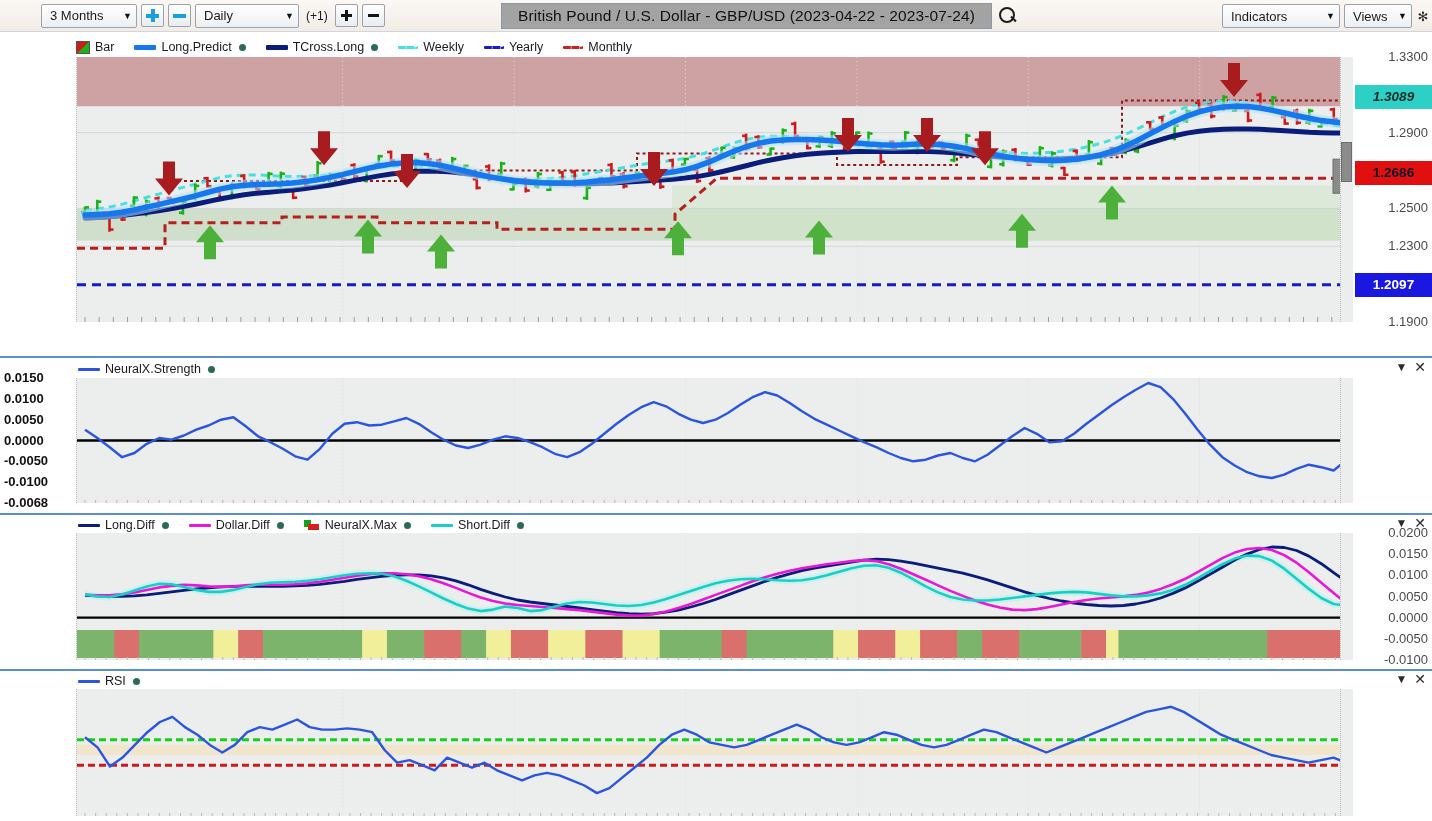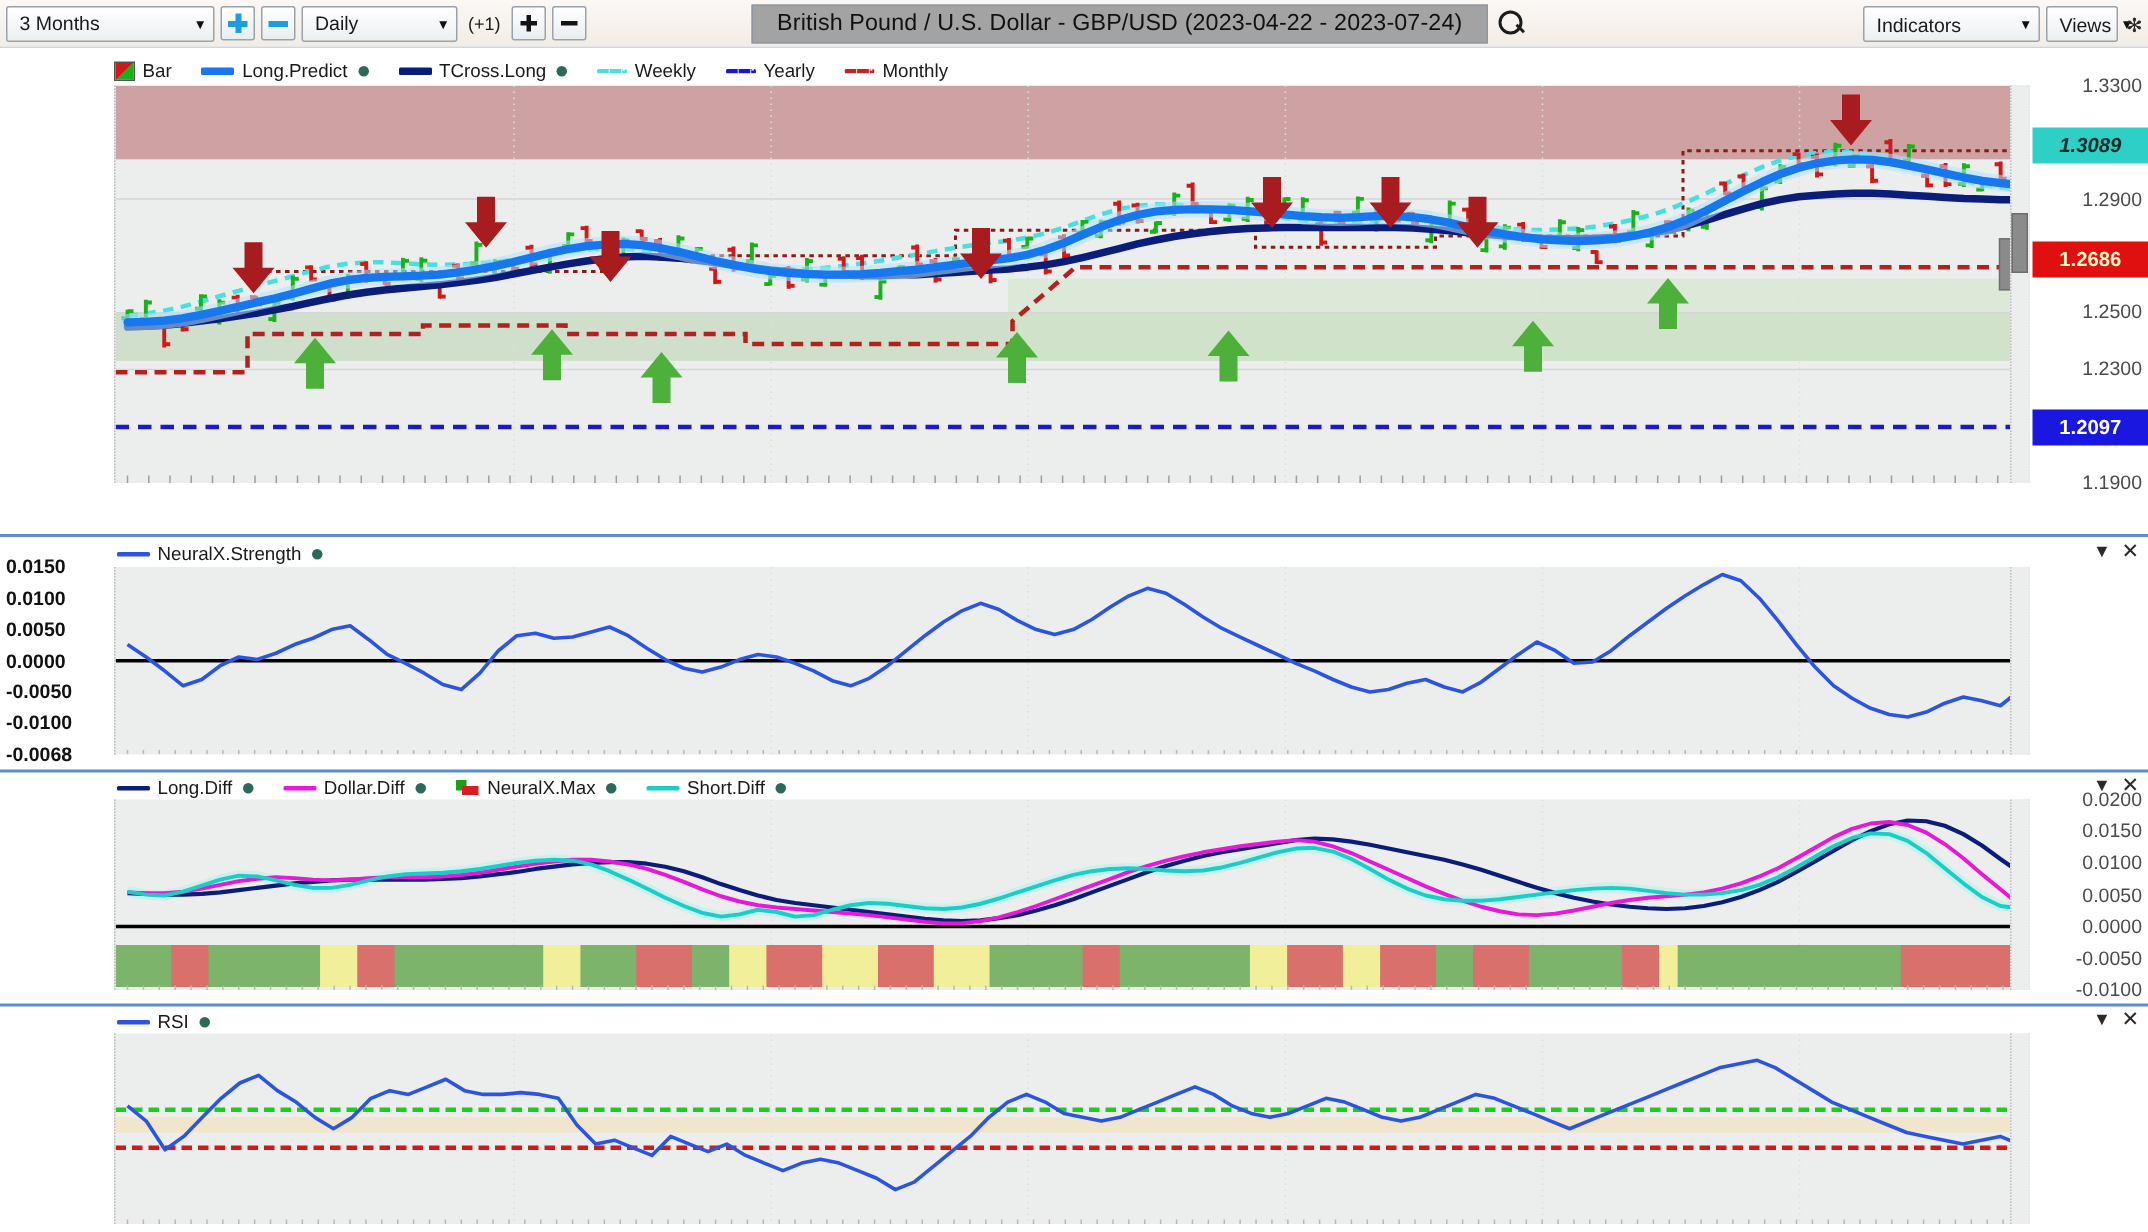--- a/index.html
+++ b/index.html
@@ -17,24 +17,24 @@
     background: linear-gradient(to bottom, #fbf8f5 0%, #f2ece6 100%);
     border-bottom: 1px solid #cfd6dd;
     display: flex; align-items: center; gap: 4px; padding: 0 4px;
   }
   .tb-select {
     height: 24px; background: linear-gradient(to bottom,#ffffff,#eceff1);
     border: 1px solid #9aa3ad; border-radius: 2px;
     display: flex; align-items: center; justify-content: space-between;
     padding: 0 4px 0 8px; font-size: 13px; color: #1a1a1a; cursor: pointer;
   }
-  .tb-select.w1 { width: 139px; }
+  .tb-select.w1 { width: 96px; margin-left: 37px; }
   .tb-select.w2 { width: 104px; }
   .tb-select.ind { width: 118px; }
-  .tb-select.views { width: 48px; }
+  .tb-select.views { width: 68px; }
   .caret { font-size: 9px; color: #111; margin-left: 6px; }
   .sqbtn {
     width: 23px; height: 23px; border: 1px solid #9aa3ad; border-radius: 2px;
     background: linear-gradient(to bottom,#ffffff,#e9edf0);
     display: flex; align-items: center; justify-content: center; cursor: pointer;
     position: relative;
   }
   .plus-blue::before, .plus-blue::after {
     content:''; position:absolute; background:#1a9fe0;
   }
@@ -655,21 +655,21 @@
   <div class="vscroll-track" style="left:1340px; top:25px; height:265px;"></div>
   <div class="scroll-thumb" style="left:1341px; top:110px; height:40px;"></div>
 
   <div class="yaxis" id="price-yaxis" style="left:1355px; top:25px; height:265px;">
       <div class="tick" style="top: -8px;">1.3300</div>
       <div class="tick" style="top: 67.7143px;">1.2900</div>
       <div class="tick" style="top: 143.429px;">1.2500</div>
       <div class="tick" style="top: 181.286px; text-align: right;">1.2300</div>
       <div class="tick" style="top: 257px;">1.1900</div>
       <div class="ytag" style="background: rgb(46, 207, 196); color: rgb(10, 42, 40); top: 27.9393px; font-style: italic;">1.3089</div>
-      <div class="ytag" style="background: rgb(224, 16, 16); color: #fef9c3; top: 104.221px;">1.2686</div>
+      <div class="ytag" style="background: rgb(224, 16, 16); color: #0f172a; top: 104.221px;">1.2686</div>
       <div class="ytag" style="background: rgb(26, 24, 224); color: rgb(255, 255, 255); top: 215.711px;">1.2097</div>
     </div>
 
 </div>
 
 <div class="panel" id="nx-panel" style="top:356px;height:157px;">
   <div class="panel-top-rule"></div>
   <div class="legend" style="left:78px; top:6px;">
     <span class="lg">
       <span class="lg-swatch" style="background:#2b55e0;height:3px;"></span>

